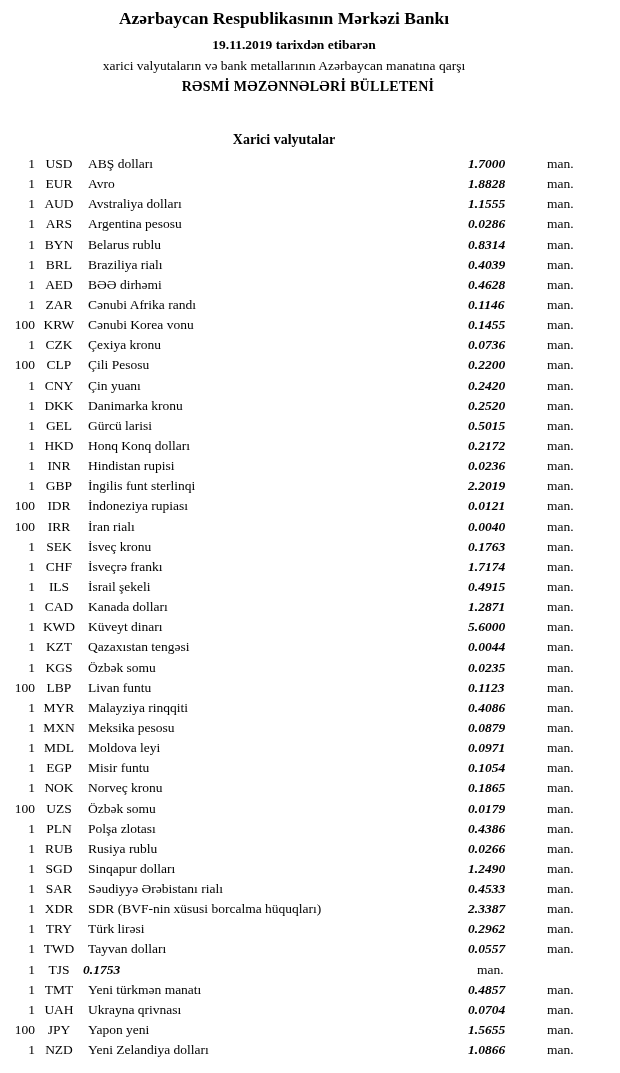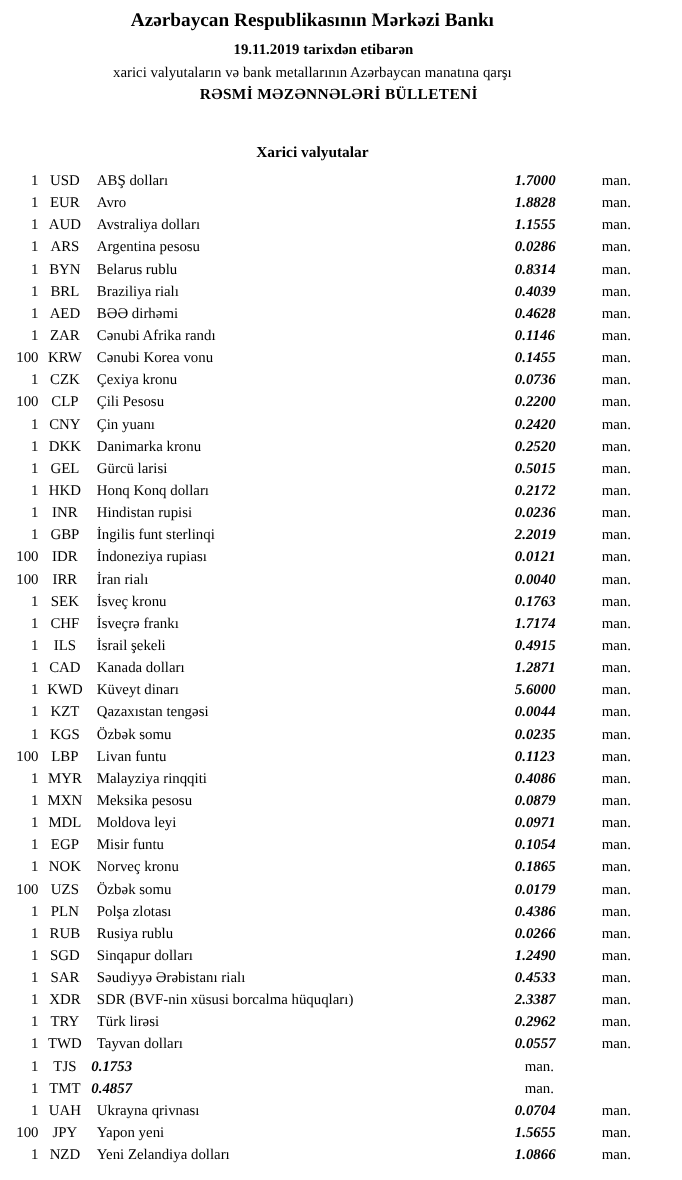--- a/index.html
+++ b/index.html
@@ -398,20 +398,21 @@
   <div class="row">
     <span class="qty">1</span>
     <span class="code">TJS</span>
     <span class="rate">0.1753</span>
     <span class="unit">man.</span>
   </div>
 
   <div class="row">
     <span class="qty">1</span>
     <span class="code">TMT</span>
+    <span class="name">Yeni türkmən manatı</span>
     <span class="rate">0.4857</span>
     <span class="unit">man.</span>
   </div>
 
   <div class="row">
     <span class="qty">1</span>
     <span class="code">UAH</span>
     <span class="name">Ukrayna qrivnası</span>
     <span class="rate">0.0704</span>
     <span class="unit">man.</span>

